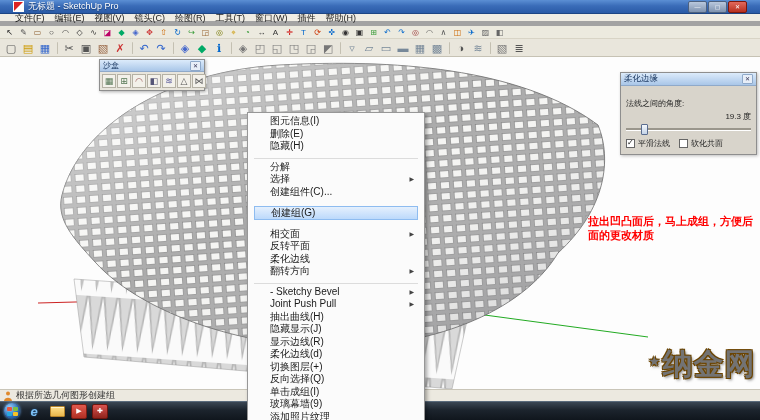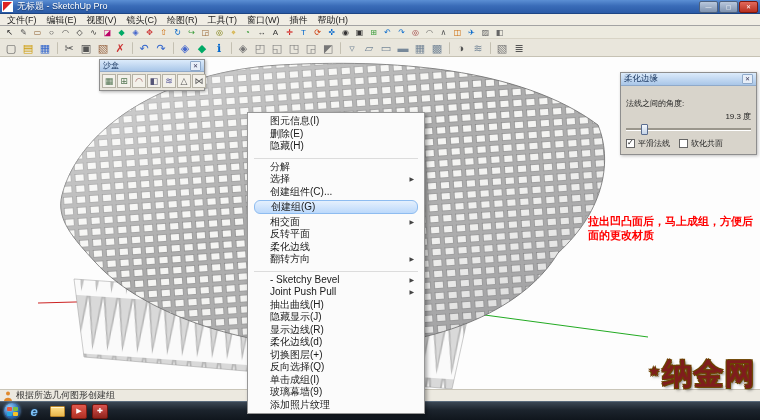--- a/index.html
+++ b/index.html
@@ -1,28 +1,28 @@
 <!DOCTYPE html>
 <html><head>
 <meta charset="utf-8">
 <style>
   html,body{margin:0;padding:0;}
   body{width:760px;height:420px;overflow:hidden;font-family:"Liberation Sans","DejaVu Sans",sans-serif;-webkit-font-smoothing:antialiased;}
   #app{position:relative;width:760px;height:420px;background:#fff;overflow:hidden;}
 
   
-  .titlebar{position:absolute;left:0;top:0;width:760px;height:14px;background:linear-gradient(#5b8fd4,#3a6cb8 45%,#2a5aa6);display:flex;align-items:center;padding:0 2px;box-sizing:border-box;border-bottom:1px solid #1d4584;}
+  .titlebar{position:absolute;left:0;top:0;width:760px;height:14px;background:linear-gradient(#5b8fd4,#3a6cb8 45%,#2a5aa6);display:flex;align-items:center;padding:0 13px;box-sizing:border-box;border-bottom:1px solid #1d4584;}
   .app-ico{width:9px;height:9px;background:linear-gradient(135deg,#d22 49%,#fff 51%);border:1px solid #fff;margin-right:4px;flex:none;}
   .title-text{color:#fff;font-size:9px;text-shadow:0 1px 1px #1b3d6e;flex:1;white-space:nowrap;overflow:hidden;}
   .win-btns{display:flex;gap:1px;}
   .win-btn{width:17px;height:10px;font-size:6px;line-height:10px;text-align:center;color:#fff;background:linear-gradient(#b9c8dd,#7f93b0);border:1px solid #4d617f;border-radius:2px;cursor:default;}
   .win-btn.close{background:linear-gradient(#e2695c,#b72f1f);border-color:#7c170c;}
 
   
-  .menubar{position:absolute;left:0;top:14px;width:760px;height:12px;background:#f0ede4;border-bottom:1px solid #a3a3a3;display:flex;align-items:center;padding-left:2px;box-sizing:border-box;}
+  .menubar{position:absolute;left:0;top:14px;width:760px;height:12px;background:#f0ede4;border-bottom:5px solid #a3a3a3;display:flex;align-items:center;padding-left:10px;box-sizing:border-box;}
   .menubar .mi{font-size:9px;color:#222;padding:0 5px;line-height:12px;white-space:nowrap;}
 
   
   .tb1{position:absolute;left:0;top:26px;width:760px;height:13px;background:#ecead f;background:#eceadf;border-bottom:1px solid #d8d4c6;display:flex;align-items:center;padding-left:3px;box-sizing:border-box;}
   .tb1 .ti{width:11px;height:11px;font-size:8px;line-height:11px;text-align:center;margin-right:1px;border:1px solid transparent;flex:none;}
   .tb2{position:absolute;left:0;top:39px;width:760px;height:18px;background:#e9e6dc;border-bottom:1px solid #c6c2b4;display:flex;align-items:center;padding-left:3px;box-sizing:border-box;}
   .tb2 .ti{width:14px;height:14px;font-size:11px;line-height:14px;text-align:center;margin-right:1px;border:1px solid transparent;border-radius:2px;flex:none;}
   .ti.separator{width:1px !important;height:12px;background:#c4c0b2;margin:0 3px;border:none !important;}
 
   
@@ -34,21 +34,21 @@
   .flt-title .t{flex:1;}
   .flt-x{width:9px;height:8px;font-size:6px;line-height:8px;text-align:center;background:#e7eef8;border:1px solid #8fa9c9;border-radius:1px;color:#335;}
   .sandbox-body{display:flex;padding:2px;gap:1px;}
   .sandbox-body .ti{width:12px;height:12px;font-size:9px;line-height:12px;text-align:center;border:1px solid #b5b1a4;background:#f3f1ea;flex:none;}
 
   
   .ctxmenu{position:absolute;left:247px;top:112px;width:178px;background:#fbfbfb;border:1px solid #979797;box-shadow:2px 2px 4px rgba(0,0,0,.35);z-index:40;padding:2px 4px;box-sizing:border-box;}
   .menu-item{height:12.5px;line-height:12.5px;font-size:10px;color:#1a1a1a;padding:0 6px 0 18px;display:flex;align-items:center;white-space:nowrap;}
   .menu-item .lab{flex:1;overflow:hidden;}
   .menu-item .arr{width:8px;font-size:6px;color:#444;text-align:right;}
-  .menu-item.highlighted{background:linear-gradient(#e5f0fd,#bcd9fb);border:1px solid #8ebcf0;border-radius:6px;margin:2px 2px;padding:0 4px 0 16px;height:11.5px;line-height:11.5px;}
+  .menu-item.highlighted{background:linear-gradient(#e5f0fd,#bcd9fb);border:1px solid #8ebcf0;border-radius:0;margin:8px 2px;padding:0 4px 0 16px;height:11.5px;line-height:11.5px;}
   .menu-item.separator{height:4px;margin:1px 2px 2px 2px;border-bottom:1px solid #dcdcdc;padding:0;pointer-events:none;}
 
   
   .panel{position:absolute;right:3px;width:137px;background:#d8d4cb;border:1px solid #8e8e8e;box-shadow:1px 1px 3px rgba(0,0,0,.25);z-index:15;box-sizing:border-box;}
   .panel-styles{top:57px;height:15px;}
   .panel-soften{top:72px;}
   .panel .flt-title{height:12px;font-size:8.5px;}
   .soften-body{padding:12px 5px 5px 5px;}
   .angle-label{font-size:8px;color:#222;}
   .angle-row{display:flex;align-items:center;margin-top:2px;font-size:8px;color:#222;}
@@ -78,21 +78,21 @@
   .tk{width:18px;height:16px;display:flex;align-items:center;justify-content:center;border-radius:2px;}
   .tk-g{font-size:11px;}
   .tk.s-ie .tk-g{color:#7cc0f5;font-style:italic;font-weight:700;font-size:13px;text-shadow:0 0 2px #1b4d80;}
   .tk.s-folder::before{content:"";width:13px;height:9px;background:linear-gradient(#ffe08a,#e8b64c);border:1px solid #b5832a;border-radius:1px;box-shadow:inset 0 1px 0 #fff3c9;}
   .tk.s-red{background:linear-gradient(#e25a4e,#b02f24);border:1px solid #7c1d14;width:14px;height:13px;}
   .tk.s-red .tk-g{color:#fff;font-size:7px;}
   .tk.s-red2{background:linear-gradient(#d9534f,#8f241c);border:1px solid #6e140d;width:14px;height:13px;}
   .tk.s-red2 .tk-g{color:#fff;font-size:7px;}
 
   
-  .watermark{position:absolute;left:648px;top:354px;z-index:50;font-size:30px;font-weight:700;color:#7f1d1d;letter-spacing:1px;white-space:nowrap;text-shadow:1px 1px 0 #6b4400,-1px -1px 0 #6b4400,1px -1px 0 #6b4400,-1px 1px 0 #6b4400,2px 2px 3px rgba(0,0,0,.5);}
+  .watermark{position:absolute;left:648px;top:344px;z-index:50;font-size:30px;font-weight:700;color:#737373;letter-spacing:1px;white-space:nowrap;text-shadow:1px 1px 0 #6b4400,-1px -1px 0 #6b4400,1px -1px 0 #6b4400,-1px 1px 0 #6b4400,2px 2px 3px rgba(0,0,0,.5);}
   .watermark .star{font-size:14px;vertical-align:8px;margin-right:1px;}
 </style>
 </head>
 <body>
 
 <div id="app">
 
   <div class="titlebar">
     <span class="app-ico"></span>
     <span class="title-text">无标题 - SketchUp Pro</span>

